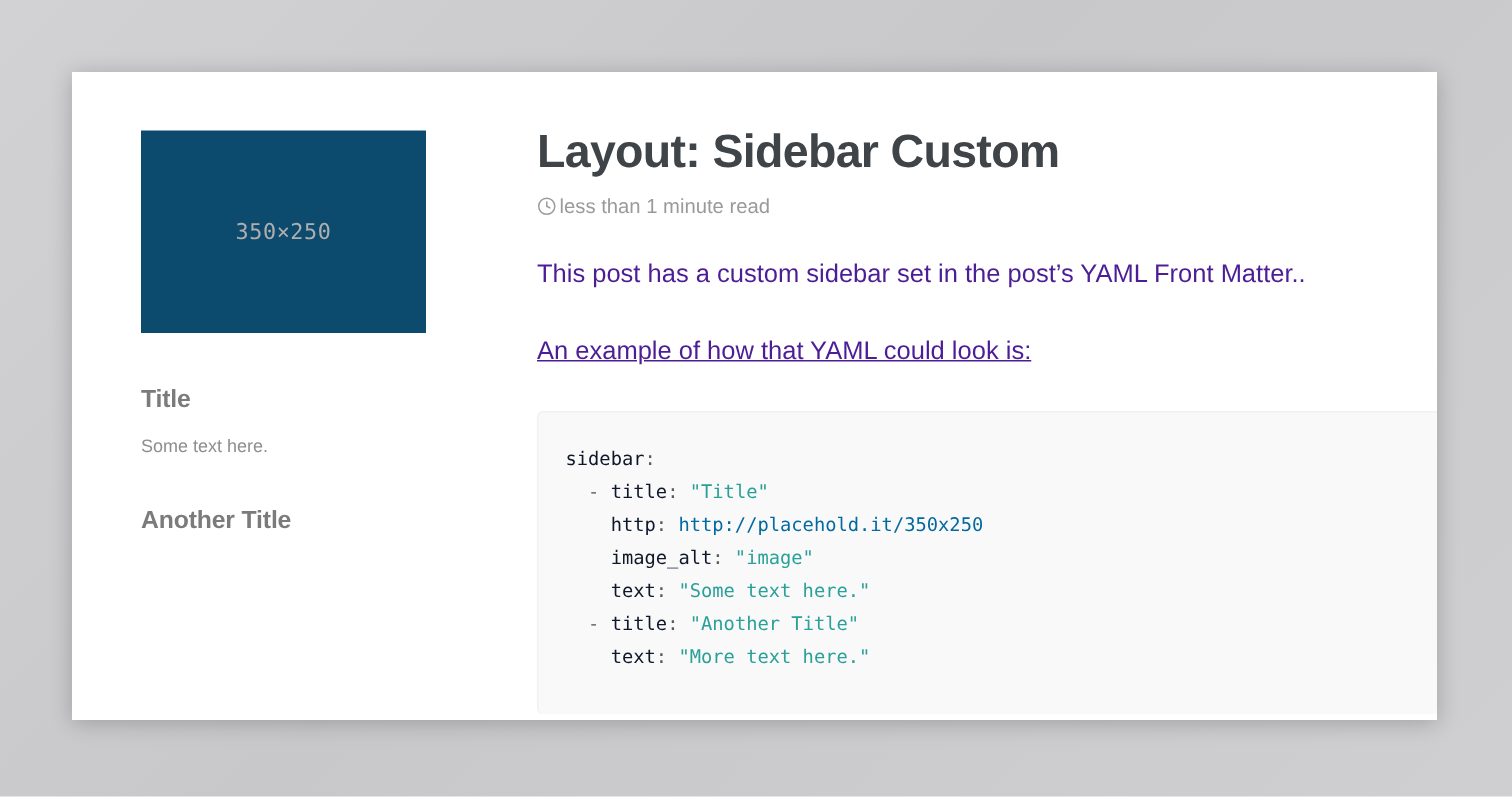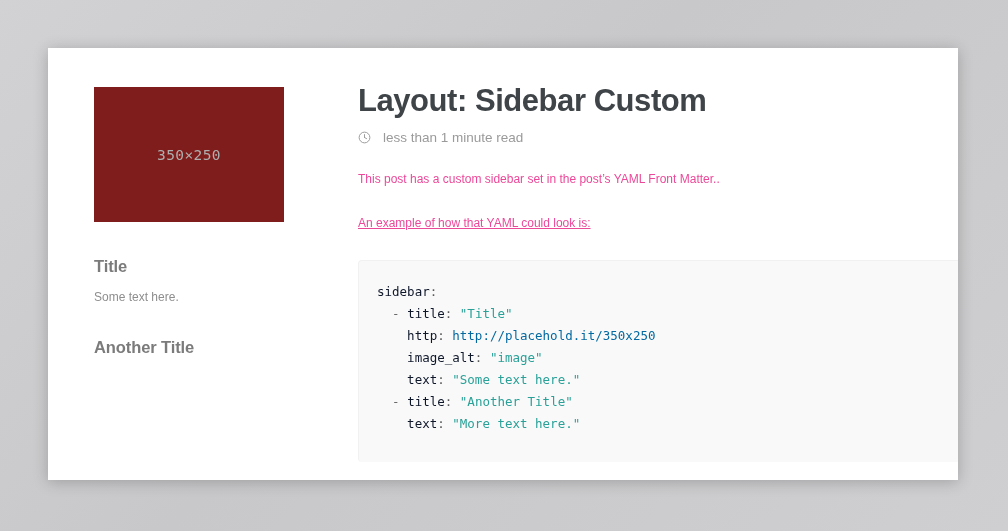--- a/index.html
+++ b/index.html
@@ -36,21 +36,21 @@
   
   #sidebar {
     width: 264px;
     flex: 0 0 264px;
     padding: 39px 0 0 46px;
   }
 
   #sidebar-image {
     width: 190px;
     height: 135px;
-    background: #7f1d1d;
+    background: #0c4a6e;
     display: flex;
     align-items: center;
     justify-content: center;
   }
   #sidebar-image-label {
     color: #aeaeae;
     font-size: 14.5px;
     font-family: "DejaVu Sans Mono", monospace;
     letter-spacing: 0.4px;
   }
@@ -88,30 +88,30 @@
     font-weight: bold;
     color: #3f4448;
     letter-spacing: -0.45px;
     line-height: 1.12;
   }
 
   #post-meta {
     margin-top: 11px;
     display: flex;
     align-items: center;
-    gap: 12px;
+    gap: 2px;
     color: #9a9a9a;
     font-size: 13.5px;
   }
   #clock-icon { display: block; }
 
   .post-paragraph {
     margin: 0;
-    color: #ec4899;
-    font-size: 12px;
+    color: #4c1d95;
+    font-size: 17px;
     line-height: 1.45;
   }
   #post-paragraph-0 { margin-top: 26px; }
   #post-paragraph-1 { margin-top: 27px; text-decoration: underline; }
 
   
   #code-block {
     margin-top: 27px;
     margin-right: -46px;
     background: #f9f9f9;

